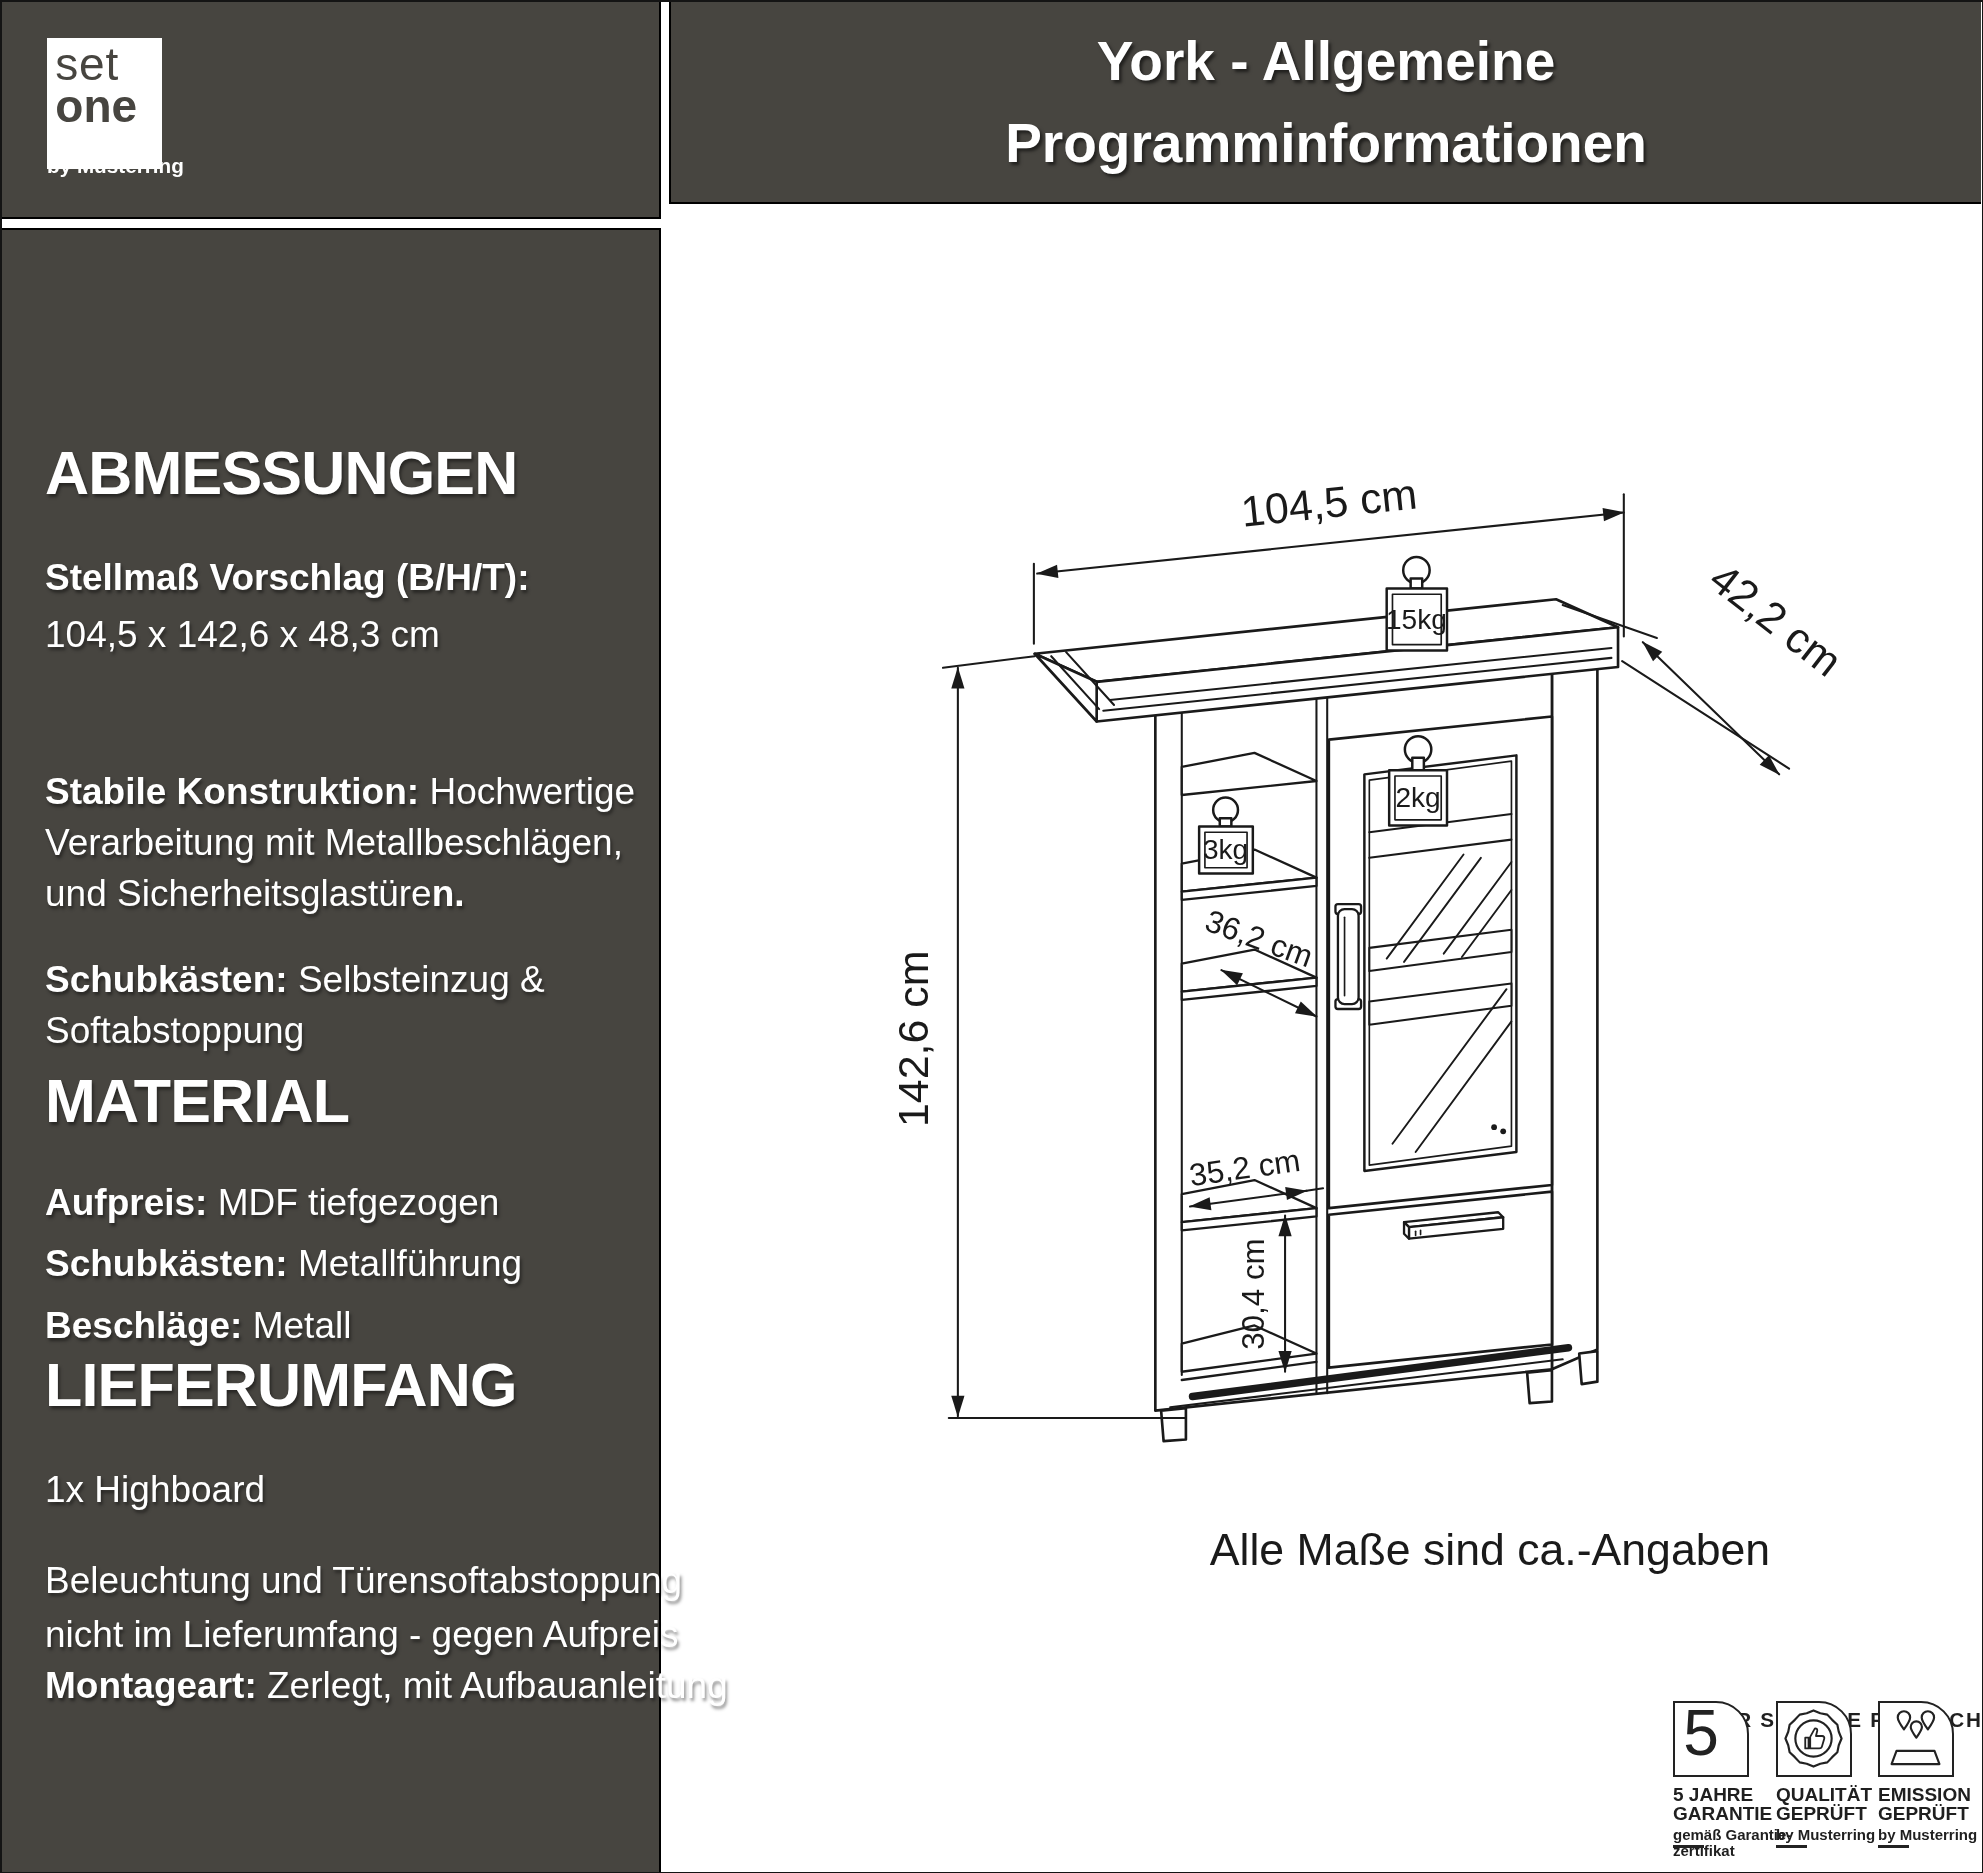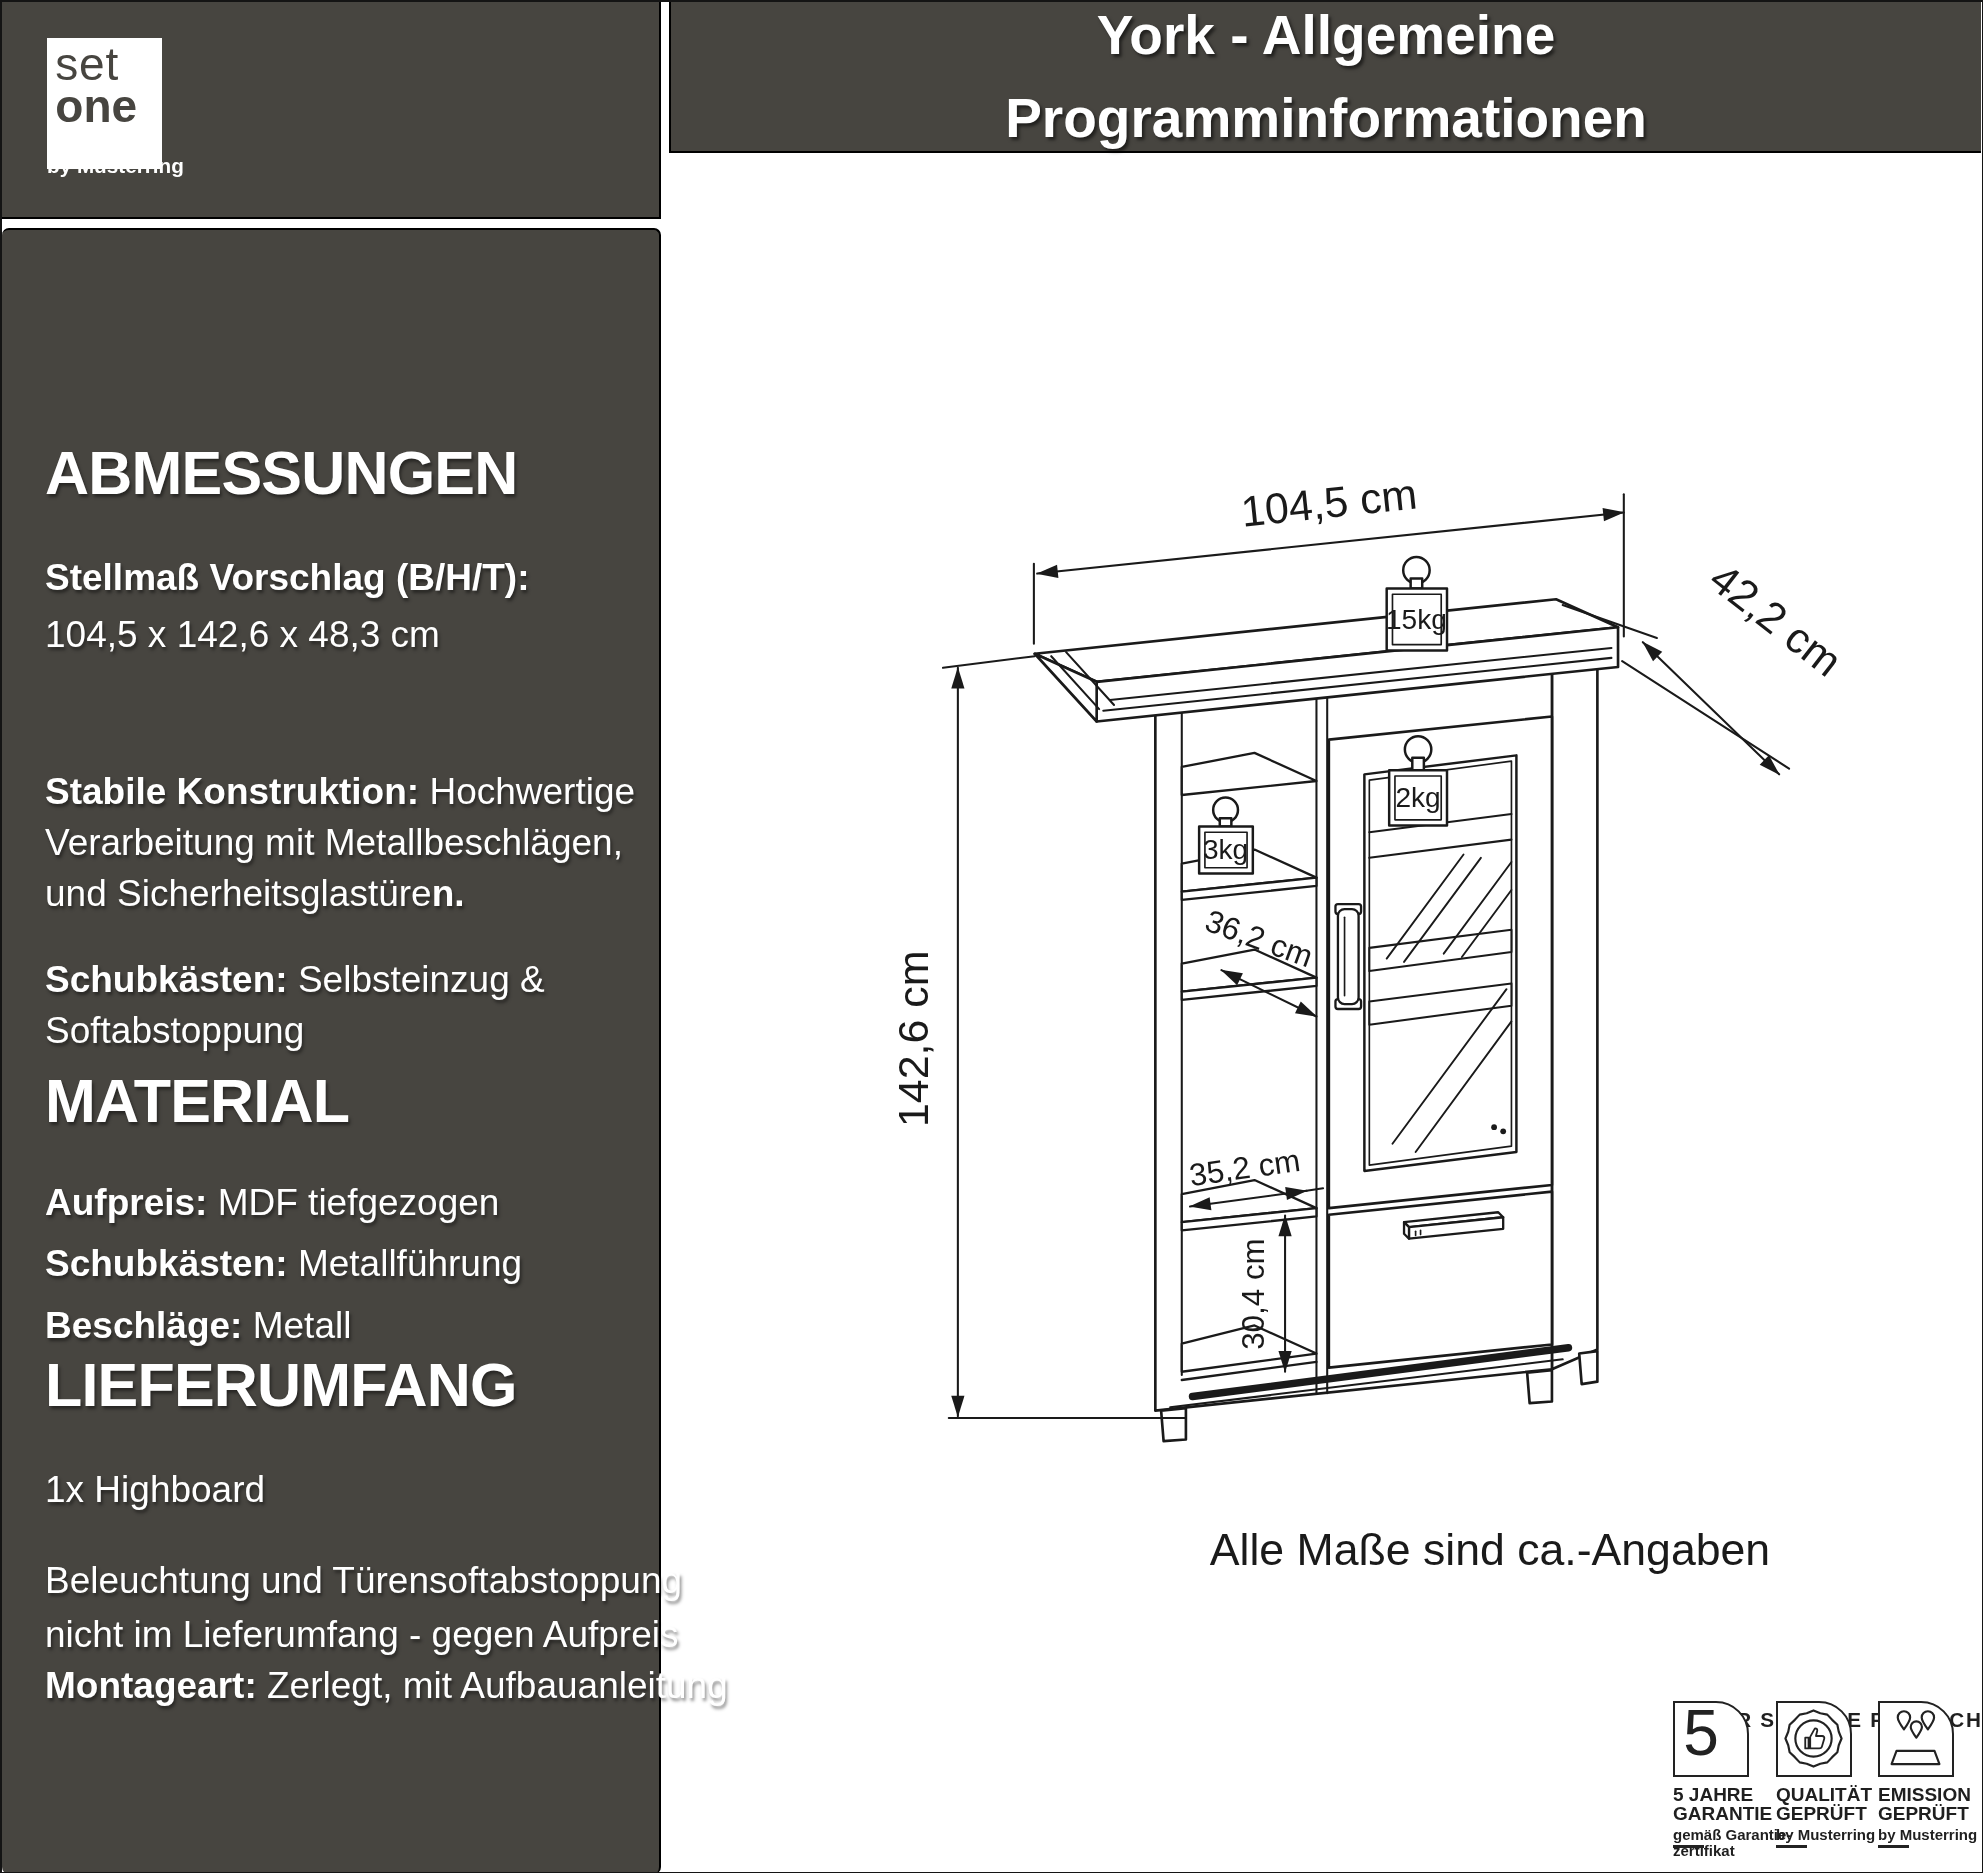--- a/index.html
+++ b/index.html
@@ -2,25 +2,25 @@
 <html style="font-size:13.2px"><head>
 <meta charset="utf-8">
 <style>
   html,body{margin:0;padding:0;background:#888;}
   .page{position:relative;width:1984px;height:1874px;background:#ffffff;
         font-family:"Liberation Sans",sans-serif;overflow:hidden;
         border:2.5px solid #141414;box-sizing:border-box;}
   
   .logo-block{position:absolute;left:0;top:0;width:659px;height:217px;background:#474540;
               border-right:2.5px solid #000;border-bottom:2.5px solid #000;box-sizing:border-box;}
-  .title-block{position:absolute;left:667px;top:0;width:1312px;height:151px;background:#474540;
+  .title-block{position:absolute;left:667px;top:0;width:1312px;height:202px;background:#474540;
                border-left:2.5px solid #000;border-bottom:2.5px solid #000;box-sizing:border-box;
                display:flex;align-items:center;justify-content:center;}
   .side-panel{position:absolute;left:0;top:226px;width:659px;height:1646px;background:#474540;
-              border-top:2.5px solid #000;border-right:2.5px solid #000;box-sizing:border-box;border-radius:7px;}
+              border-top:2.5px solid #000;border-right:2.5px solid #000;box-sizing:border-box;}
   
   .logo-box{position:absolute;left:45px;top:36px;width:115px;height:131px;background:#fff;
             padding:5px 0 0 8.3px;box-sizing:border-box;line-height:0.92;}
   .logo-box .set{font-size:46px;font-weight:400;letter-spacing:0.8px;color:#474540;display:block;}
   .logo-box .one{font-size:46px;font-weight:700;letter-spacing:0px;color:#474540;display:block;}
   .logo-byline{position:absolute;left:45px;top:152px;color:#fff;font-size:20.7px;font-weight:700;}
   
   .title-text{color:#fff;font-size:55px;font-weight:700;text-align:center;line-height:1.5;
               text-shadow:2.5px 3.3px 3.3px rgba(0,0,0,.55);}
   

